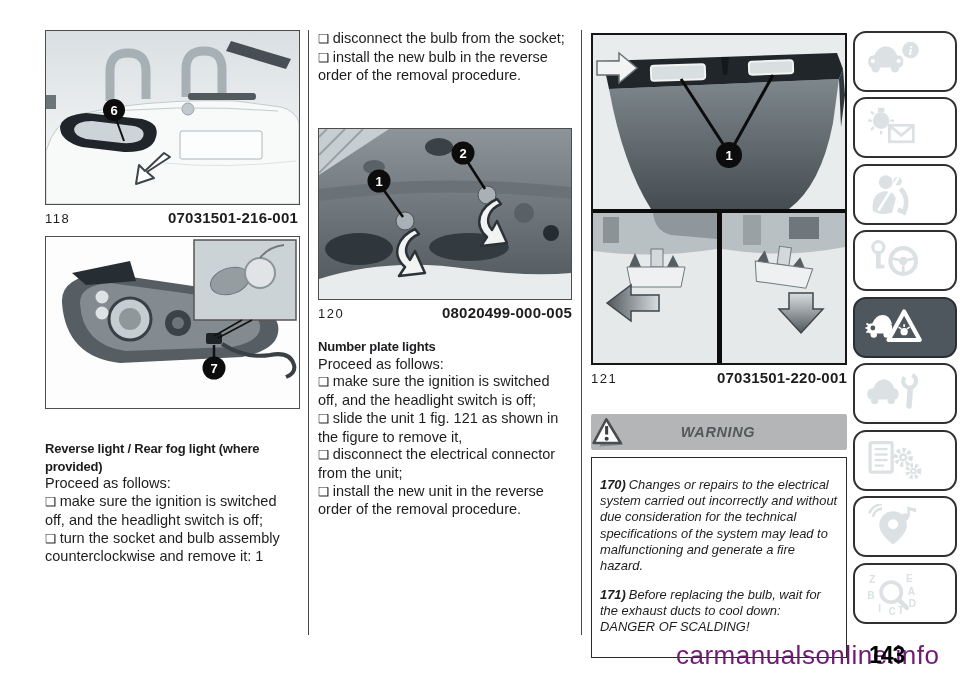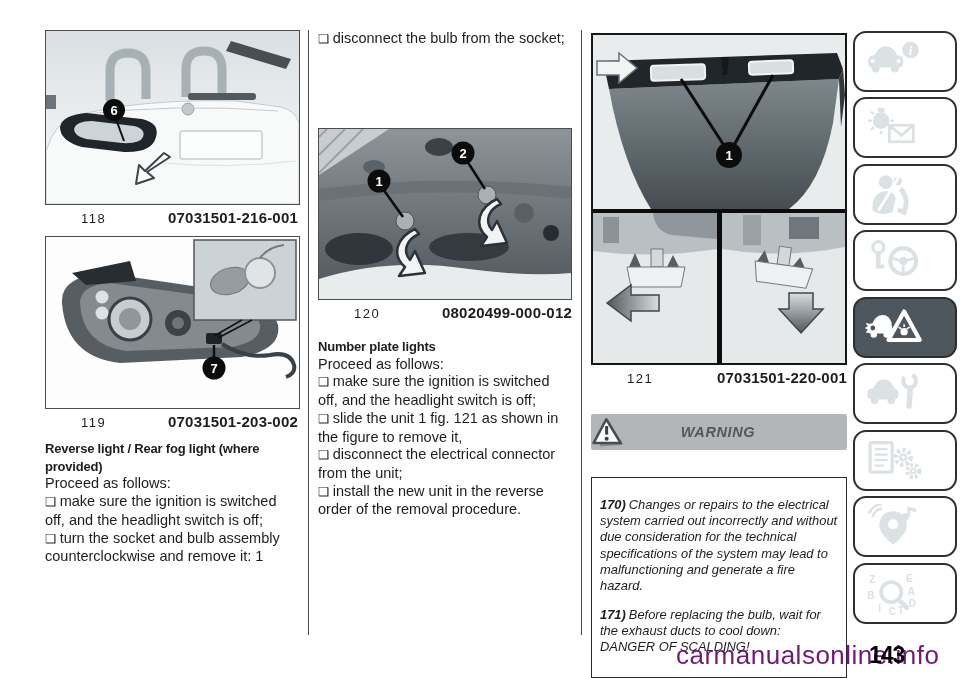--- a/index.html
+++ b/index.html
@@ -8,21 +8,21 @@
   .col{position:absolute;top:30px;}
   #col1{left:45px;width:253px;}
   #col2{left:318px;width:254px;}
   #col3{left:591px;width:256px;}
   .vsep{position:absolute;top:30px;width:1px;height:605px;background:#4a4a4a;}
   #sep1{left:308px;} #sep2{left:581px;}
 
   .fig{position:absolute;left:0;width:100%;margin:0;}
   .figimg{display:block;border:1px solid #4d4d4d;background:#fff;}
   .figimg.thick{border:2px solid #161616;}
-  .cap{display:flex;justify-content:space-between;align-items:baseline;margin-top:4px;margin-left:36px;}
+  .cap{display:flex;justify-content:space-between;align-items:baseline;margin-top:4px;}
   .cap .num{font-size:13px;letter-spacing:1.5px;}
   .cap .code{font-size:15px;font-weight:bold;letter-spacing:.2px;}
 
   .tb{position:absolute;left:0;width:100%;font-size:14.5px;line-height:17.7px;}
   .tb h3{margin:0;font-size:13px;line-height:17.7px;font-weight:bold;letter-spacing:-.2px;}
   .tb p{margin:0;}
   p.bullet::before{content:"❑ ";font-size:12.5px;}
 
   .warnbar{position:absolute;left:0;width:100%;height:36px;background:#b3b5b6;
            display:flex;align-items:center;box-sizing:border-box;border-radius:2px;}
@@ -103,39 +103,36 @@
         <rect x="148" y="3" width="102" height="80" fill="#ccd3d6" stroke="#555" stroke-width="1.5"></rect>
         <ellipse cx="184" cy="44" rx="20" ry="13" fill="#959da1" stroke="#6d757a" transform="rotate(-18 184 44)"></ellipse>
         <circle cx="214" cy="36" r="15" fill="#e0e4e6" stroke="#8b9397" stroke-width="2"></circle>
         <path d="M214 21 Q222 10 238 8" stroke="#777" stroke-width="2" fill="none"></path>
         <line x1="196" y1="83" x2="168" y2="99" stroke="#111" stroke-width="1.5"></line>
         <line x1="206" y1="83" x2="172" y2="101" stroke="#111" stroke-width="1.5"></line>
         <line x1="168" y1="108" x2="168" y2="120" stroke="#111" stroke-width="2.5"></line>
         <circle class="co" cx="168" cy="131" r="11.5"></circle>
         <text class="cn" x="168" y="136" text-anchor="middle">7</text>
       </svg>
-      <figcaption class="cap">
-        <span class="num">119</span>
-        <span class="code">07031501-203-002</span>
-      </figcaption>
     </figure>
 
     <div class="tb" style="top:410px;">
       <h3>Reverse light / Rear fog light (where provided)</h3>
       <p>Proceed as follows:</p>
       <p class="bullet">make sure the ignition is switched off, and the headlight switch is off;</p>
       <p class="bullet">turn the socket and bulb assembly counterclockwise and remove it: 1</p>
     </div>
   </div>
 
   <div class="vsep" id="sep1"></div>
 
   <div class="col" id="col2">
     <div class="tb" style="top:0;">
       <p class="bullet">disconnect the bulb from the socket;</p>
+      <p class="bullet">install the new bulb in the reverse order of the removal procedure.</p>
     </div>
 
     <figure class="fig" style="top:98px;">
       <svg class="figimg" width="252" height="170" viewBox="0 0 252 170">
         <defs>
           <linearGradient id="g120" x1="0" y1="0" x2="0" y2="1">
             <stop offset="0" stop-color="#8d959a"></stop>
               <stop offset="1" stop-color="#4d555a"></stop>
           </linearGradient>
         </defs>
@@ -158,21 +155,21 @@
         <circle class="co" cx="60" cy="52" r="11.5"></circle>
         <text class="cn" x="60" y="57" text-anchor="middle">1</text>
         <line x1="148" y1="32" x2="166" y2="60" stroke="#0c0c0c" stroke-width="2.5"></line>
         <circle class="co" cx="144" cy="24" r="11.5"></circle>
         <text class="cn" x="144" y="29" text-anchor="middle">2</text>
         <path d="M96 100 C78 108 72 126 86 138 L80 147 L106 144 L96 122 L91 131 C83 122 88 110 100 105 Z" fill="#f2f4f4" stroke="#2c3338" stroke-width="2.5" stroke-linejoin="round"></path>
         <path d="M96 100 C78 108 72 126 86 138 L80 147 L106 144 L96 122 L91 131 C83 122 88 110 100 105 Z" transform="translate(82,-30)" fill="#f2f4f4" stroke="#2c3338" stroke-width="2.5" stroke-linejoin="round"></path>
       </svg>
       <figcaption class="cap">
         <span class="num">120</span>
-        <span class="code">08020499-000-012</span>
+        <span class="code">08020499-000-005</span>
       </figcaption>
     </figure>
 
     <div class="tb" style="top:308px;">
       <h3>Number plate lights</h3>
       <p>Proceed as follows:</p>
       <p class="bullet">make sure the ignition is switched off, and the headlight switch is off;</p>
       <p class="bullet">slide the unit 1 fig. 121 as shown in the figure to remove it,</p>
       <p class="bullet">disconnect the electrical connector from the unit;</p>
       <p class="bullet">install the new unit in the reverse order of the removal procedure.</p>
@@ -247,21 +244,21 @@
     <div class="warnbar" style="top:384px;">
       <svg width="34" height="32" viewBox="0 0 40 36">
         <path d="M21 5 L38 33 L10 35 Z" fill="#8a8d8f"></path>
         <path d="M18 3 L35 31 L3 31 Z" fill="#fdfdfd" stroke="#4a4d4f" stroke-width="3" stroke-linejoin="round"></path>
         <rect x="16.6" y="11" width="3.6" height="10" fill="#3c3f41"></rect>
         <circle cx="18.4" cy="26" r="2.4" fill="#3c3f41"></circle>
       </svg>
       <span class="warntitle">WARNING</span>
     </div>
 
-    <div class="warnbox" style="top:427px;margin-top:20px;">
+    <div class="warnbox" style="top:427px;">
       <p><span class="ref">170)</span><span>Changes or repairs to the electrical system carried out incorrectly and without due consideration for the technical specifications of the system may lead to malfunctioning and generate a fire hazard.</span></p>
       <p><span class="ref">171)</span><span>Before replacing the bulb, wait for the exhaust ducts to cool down: DANGER OF SCALDING!</span></p>
     </div>
   </div>
 
   <div>
 
     <div class="tab" style="top:31px;">
       <svg viewBox="0 0 62 50">
         <rect x="3" y="18" width="38" height="13" rx="5" fill="currentColor"></rect>

